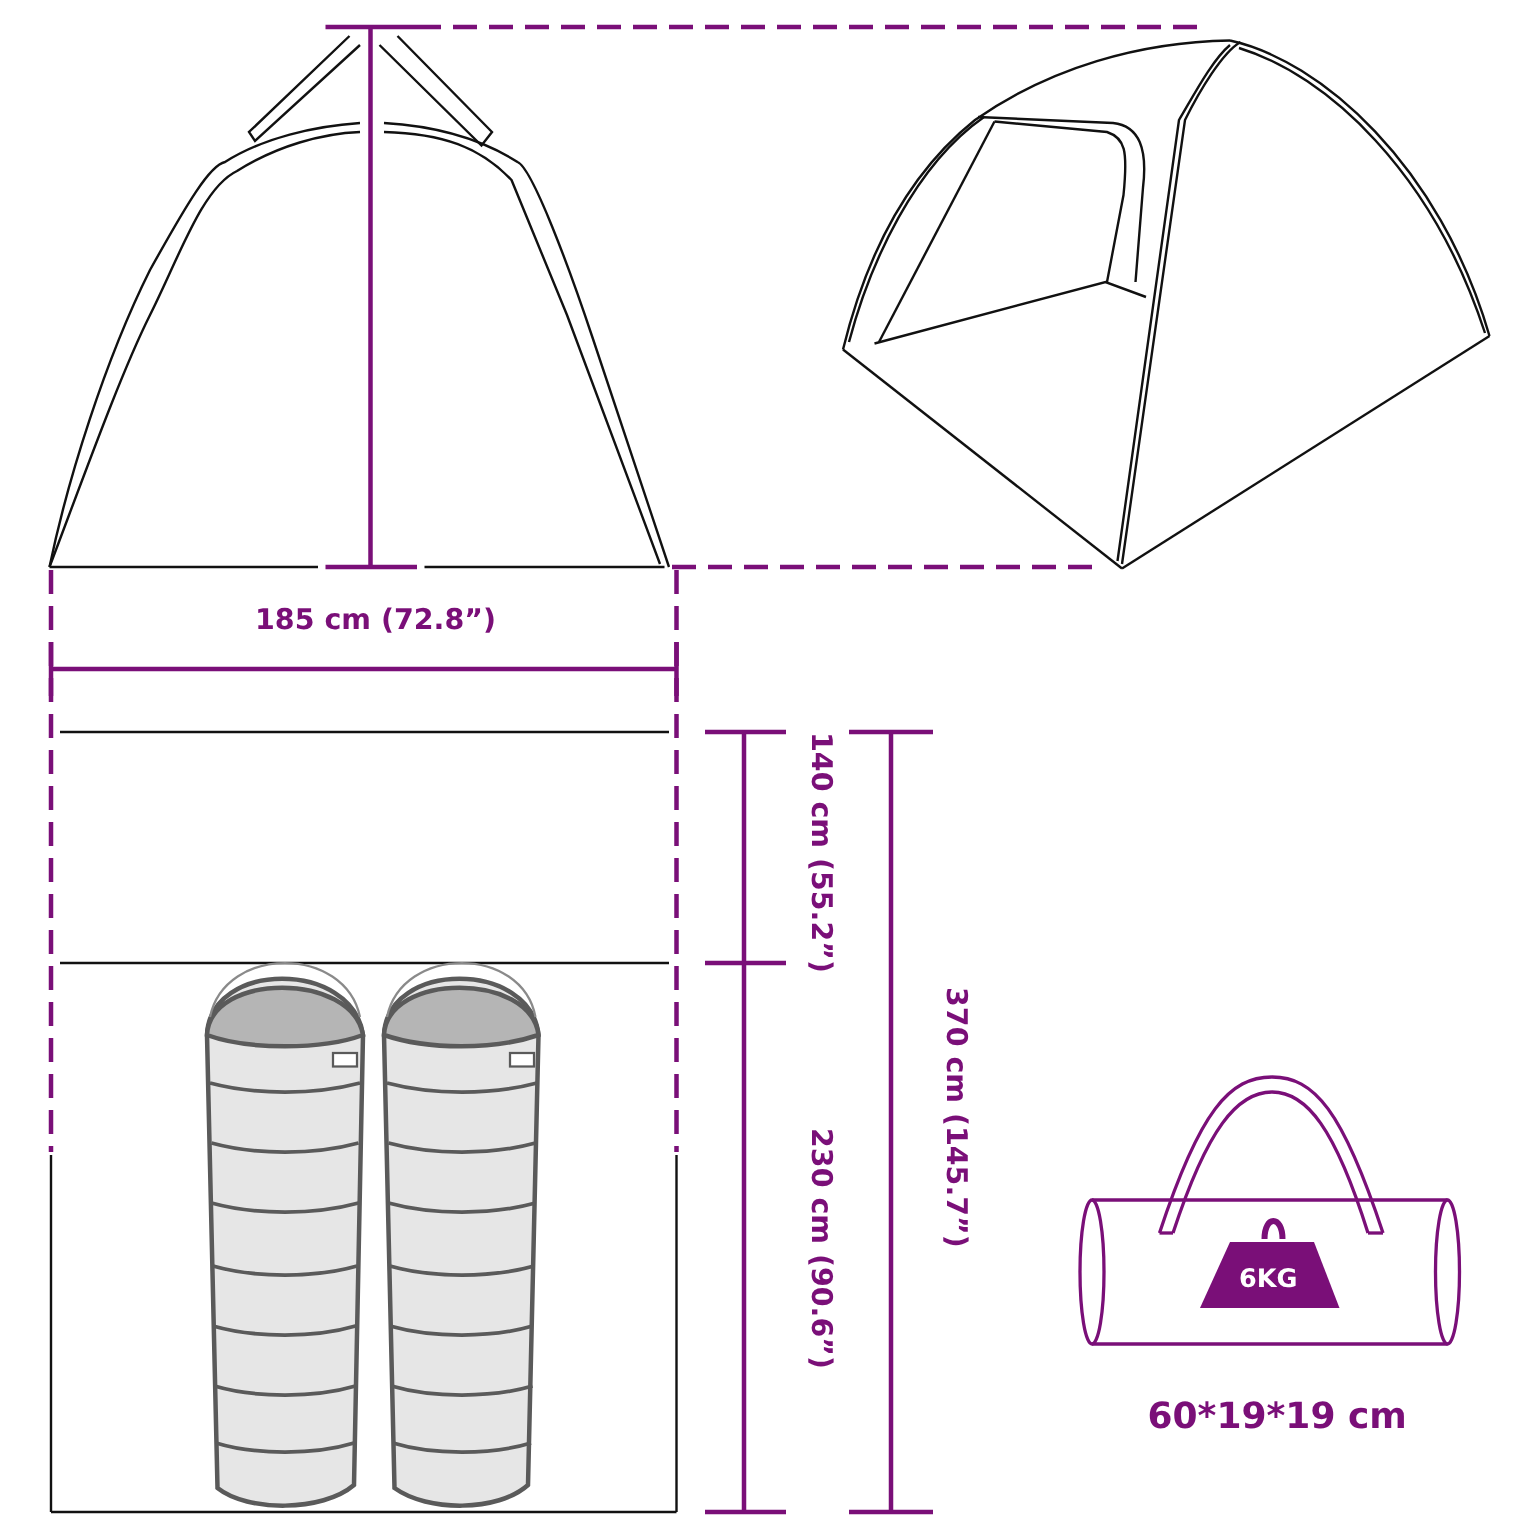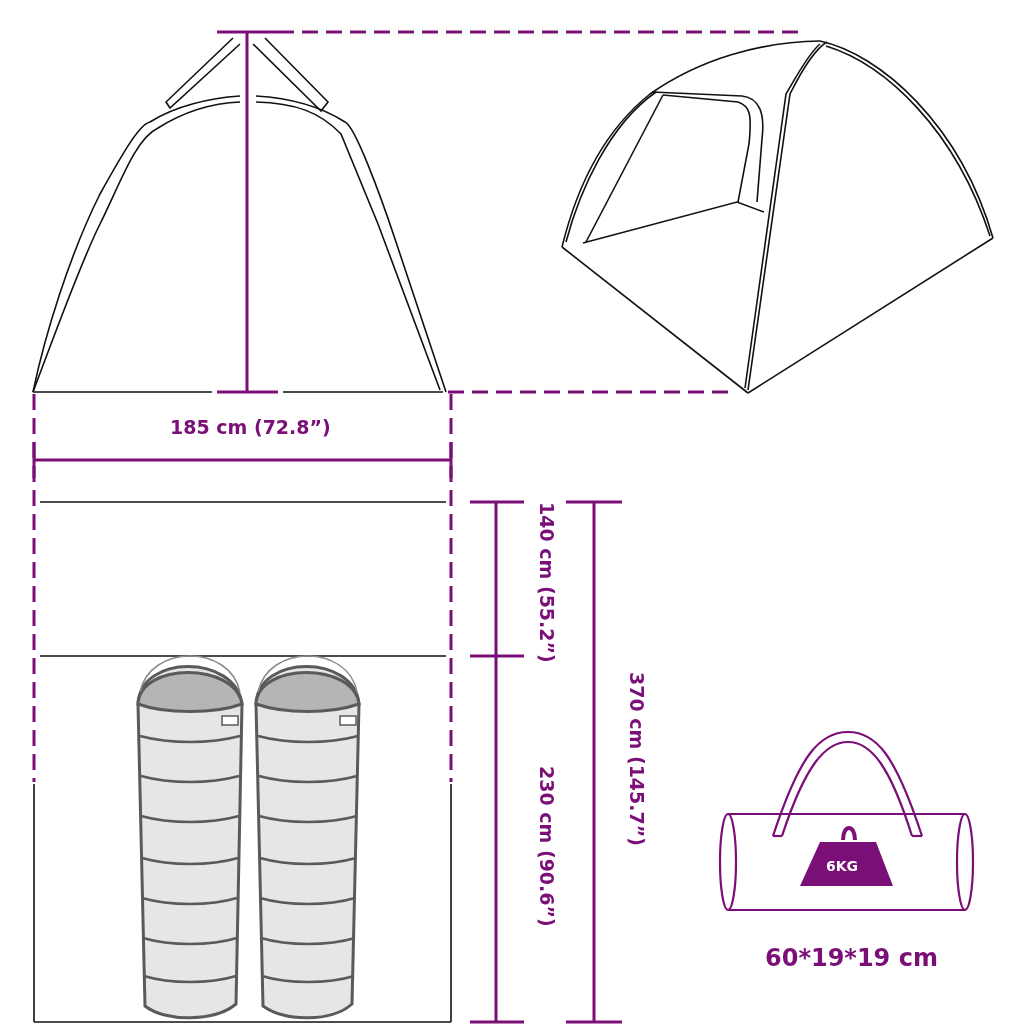--- a/index.html
+++ b/index.html
@@ -1,37 +1,37 @@
 <!DOCTYPE html>
 <html><head>
   <meta charset="utf-8">
   <style>
     html, body { margin: 0; padding: 0; background: #ffffff; }
     body { width: 1024px; height: 1024px; position: relative; overflow: hidden; }
-    .canvas { position: absolute; left: 0; top: 14px; width: 1024px; height: 898px; }
+    .canvas { position: absolute; left: 0; top: 0; width: 1024px; height: 898px; }
     svg { position: absolute; left: 0; top: 0; }
     .dim-label {
       position: absolute;
       font-family: "DejaVu Sans", sans-serif;
       font-weight: bold;
       color: #7a0f78;
       font-size: 19px;
       white-space: nowrap;
       line-height: 1;
     }
     .vertical {
       transform-origin: 0 0;
       transform: rotate(90deg);
     }
     .weight-label {
       position: absolute;
       font-family: "DejaVu Sans", sans-serif;
       font-weight: bold;
       color: #ffffff;
-      font-size: 14px;
+      font-size: 17px;
       line-height: 1;
       white-space: nowrap;
     }
   </style>
 </head>
 <body>
 
 <div class="canvas">
 
   <svg width="1024" height="1024" viewBox="0 0 1024 1024">

